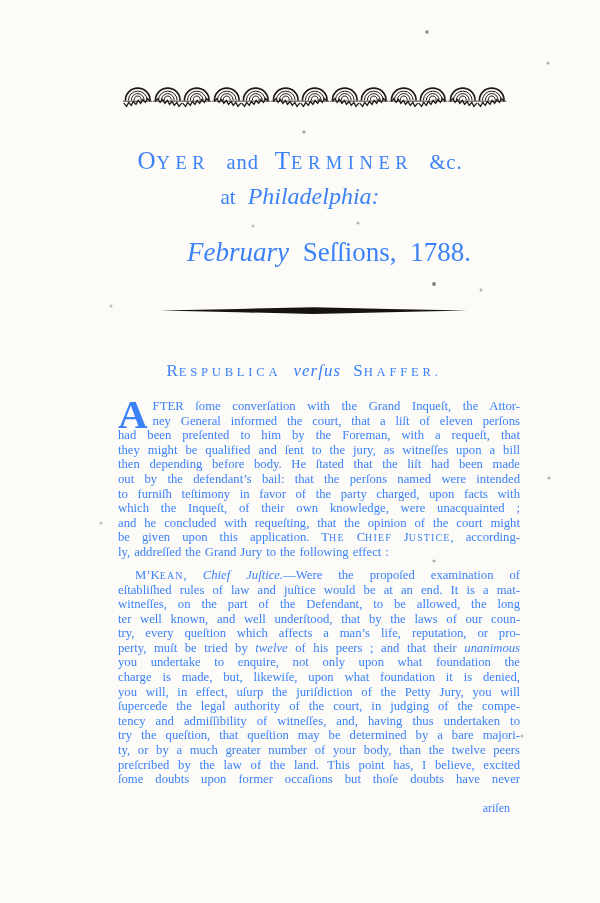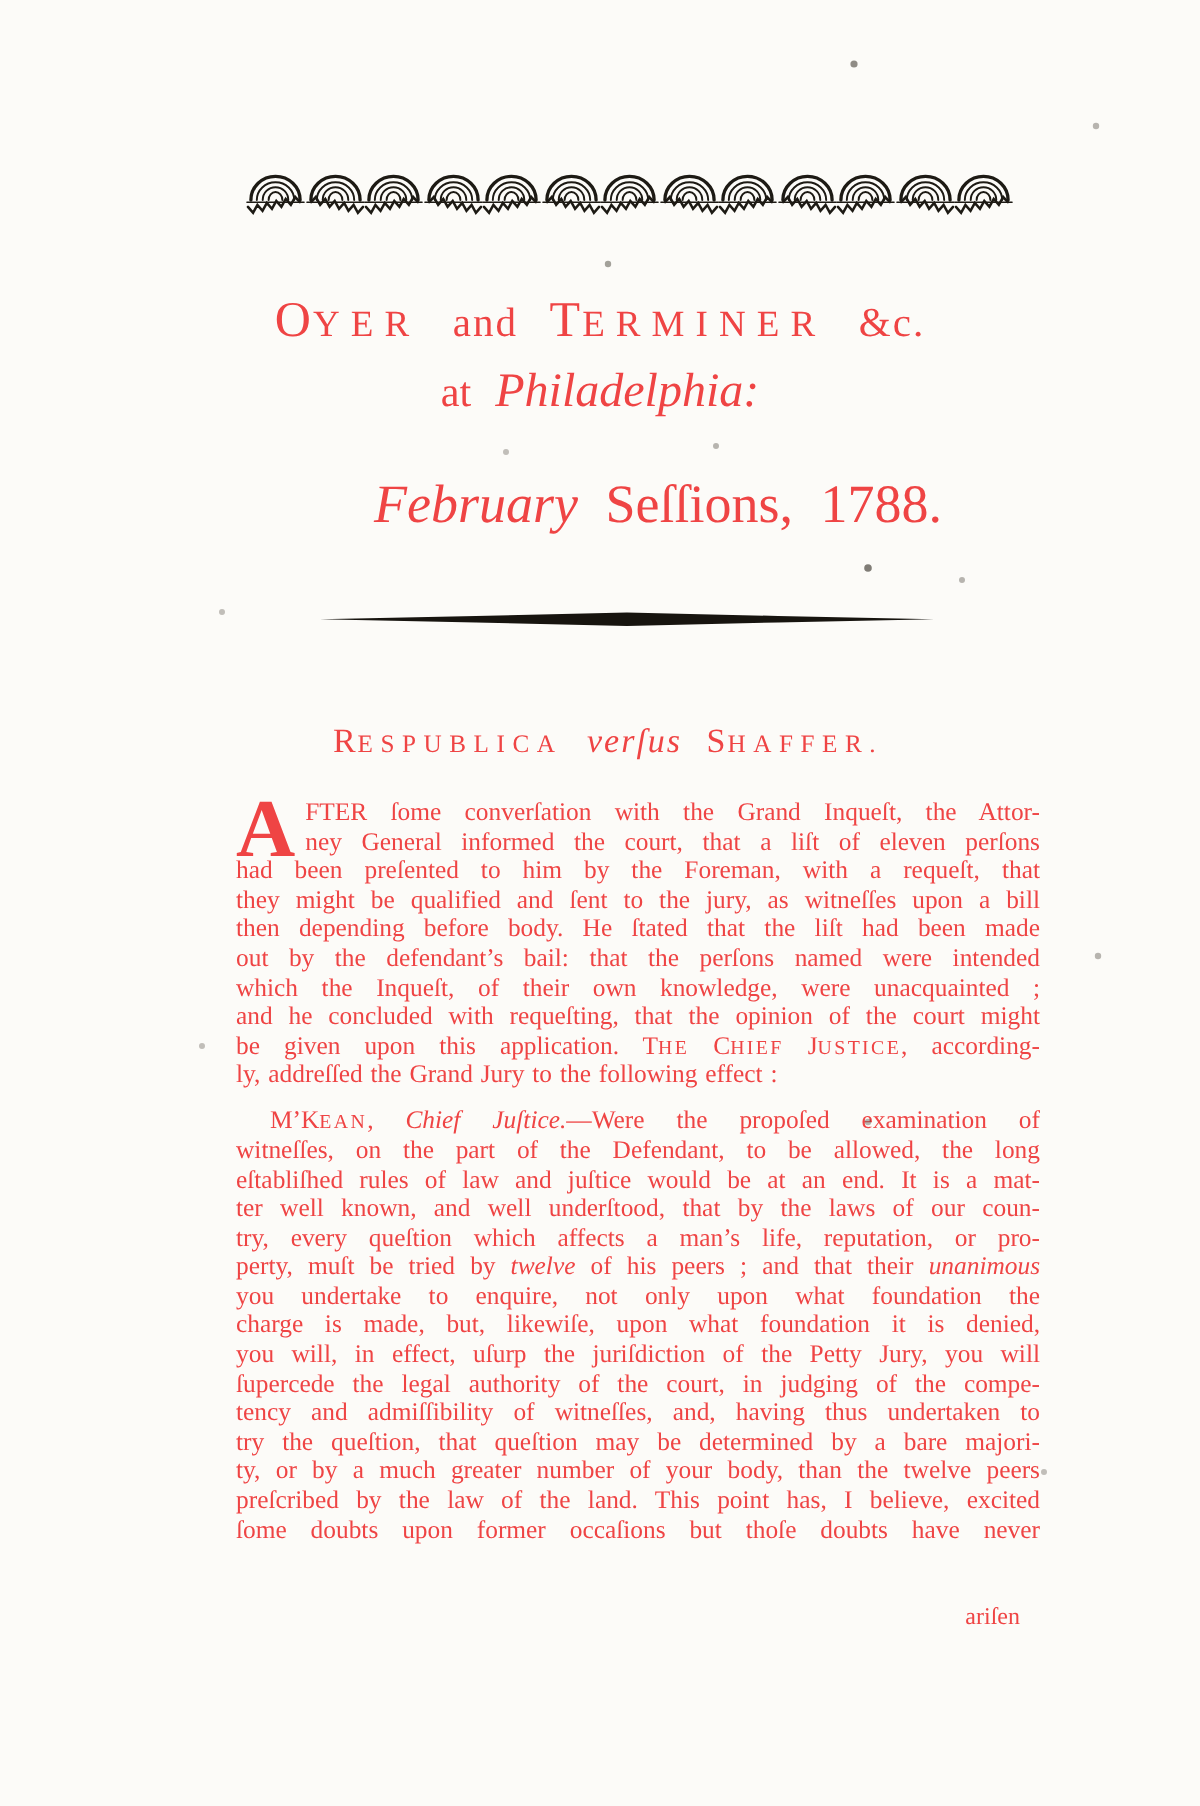--- a/index.html
+++ b/index.html
@@ -1,18 +1,18 @@
 <!DOCTYPE html>
 <html><head>
 <meta charset="utf-8">
 <style>
   html,body{margin:0;padding:0;background:#fcfbf8;}
   .page{
     position:relative;width:600px;height:903px;overflow:hidden;
-    background:#fcfbf8;color:#ef4444;
+    background:#fcfbf8;color:#3b82f6;
     font-family:"Liberation Serif","DejaVu Serif",serif;
   }
   
   .ornament{position:absolute;left:123px;top:84px;width:384px;height:30px;display:flex;}
   .ornament svg{width:29.5px;height:30px;flex:none;}
   .ornament svg:nth-child(even){transform:scaleX(-1);}
   
   .mast{position:absolute;left:0;width:600px;text-align:center;white-space:nowrap;}
   .t1{top:147px;font-size:25px;word-spacing:9px;letter-spacing:1px;}
   .t2{top:183px;font-size:24px;word-spacing:6px;}
@@ -216,29 +216,30 @@
 
   <div class="bodytext" id="bodytext">
       <div class="para p1">
         <span class="dropcap">A</span>
         <div class="line">FTER ſome converſation with the Grand Inqueſt, the Attor-</div>
         <div class="line">ney General informed the court, that a liſt of eleven perſons</div>
         <div class="line">had been preſented to him by the Foreman, with a requeſt, that</div>
         <div class="line">they might be qualified and ſent to the jury, as witneſſes upon a bill</div>
         <div class="line">then depending before body.  He ſtated that the liſt had been made</div>
         <div class="line">out by the defendant’s bail: that the perſons named were intended</div>
+        <div class="line">to furniſh teſtimony in favor of the party charged, upon facts with</div>
         <div class="line">which the Inqueſt, of their own knowledge, were unacquainted ;</div>
         <div class="line">and he concluded with requeſting, that the opinion of the court might</div>
         <div class="line">be given upon this application.  T<sc>HE</sc> C<sc>HIEF</sc> J<sc>USTICE</sc>, according-</div>
         <div class="line last">ly, addreſſed the Grand Jury to the following effect :</div>
       </div>
       <div class="para p2 indent-first">
         <div class="line">M’K<sc>EAN</sc>, <i>Chief Juſtice.</i>—Were the propoſed examination of</div>
+        <div class="line">eſtabliſhed rules of law and juſtice would be at an end.  It is a mat-</div>
         <div class="line">witneſſes, on the part of the Defendant, to be allowed, the long</div>
-        <div class="line">eſtabliſhed rules of law and juſtice would be at an end.  It is a mat-</div>
         <div class="line">ter well known, and well underſtood, that by the laws of our coun-</div>
         <div class="line">try, every queſtion which affects a man’s life, reputation, or pro-</div>
         <div class="line">perty, muſt be tried by <i>twelve</i> of his peers ; and that their <i>unanimous</i></div>
         <div class="line">you undertake to enquire, not only upon what foundation the</div>
         <div class="line">charge is made, but, likewiſe, upon what foundation it is denied,</div>
         <div class="line">you will, in effect, uſurp the juriſdiction of the Petty Jury, you will</div>
         <div class="line">ſupercede the legal authority of the court, in judging of the compe-</div>
         <div class="line">tency and admiſſibility of witneſſes, and, having thus undertaken to</div>
         <div class="line">try the queſtion, that queſtion may be determined by a bare majori-</div>
         <div class="line">ty, or by a much greater number of your body, than the twelve peers</div>

